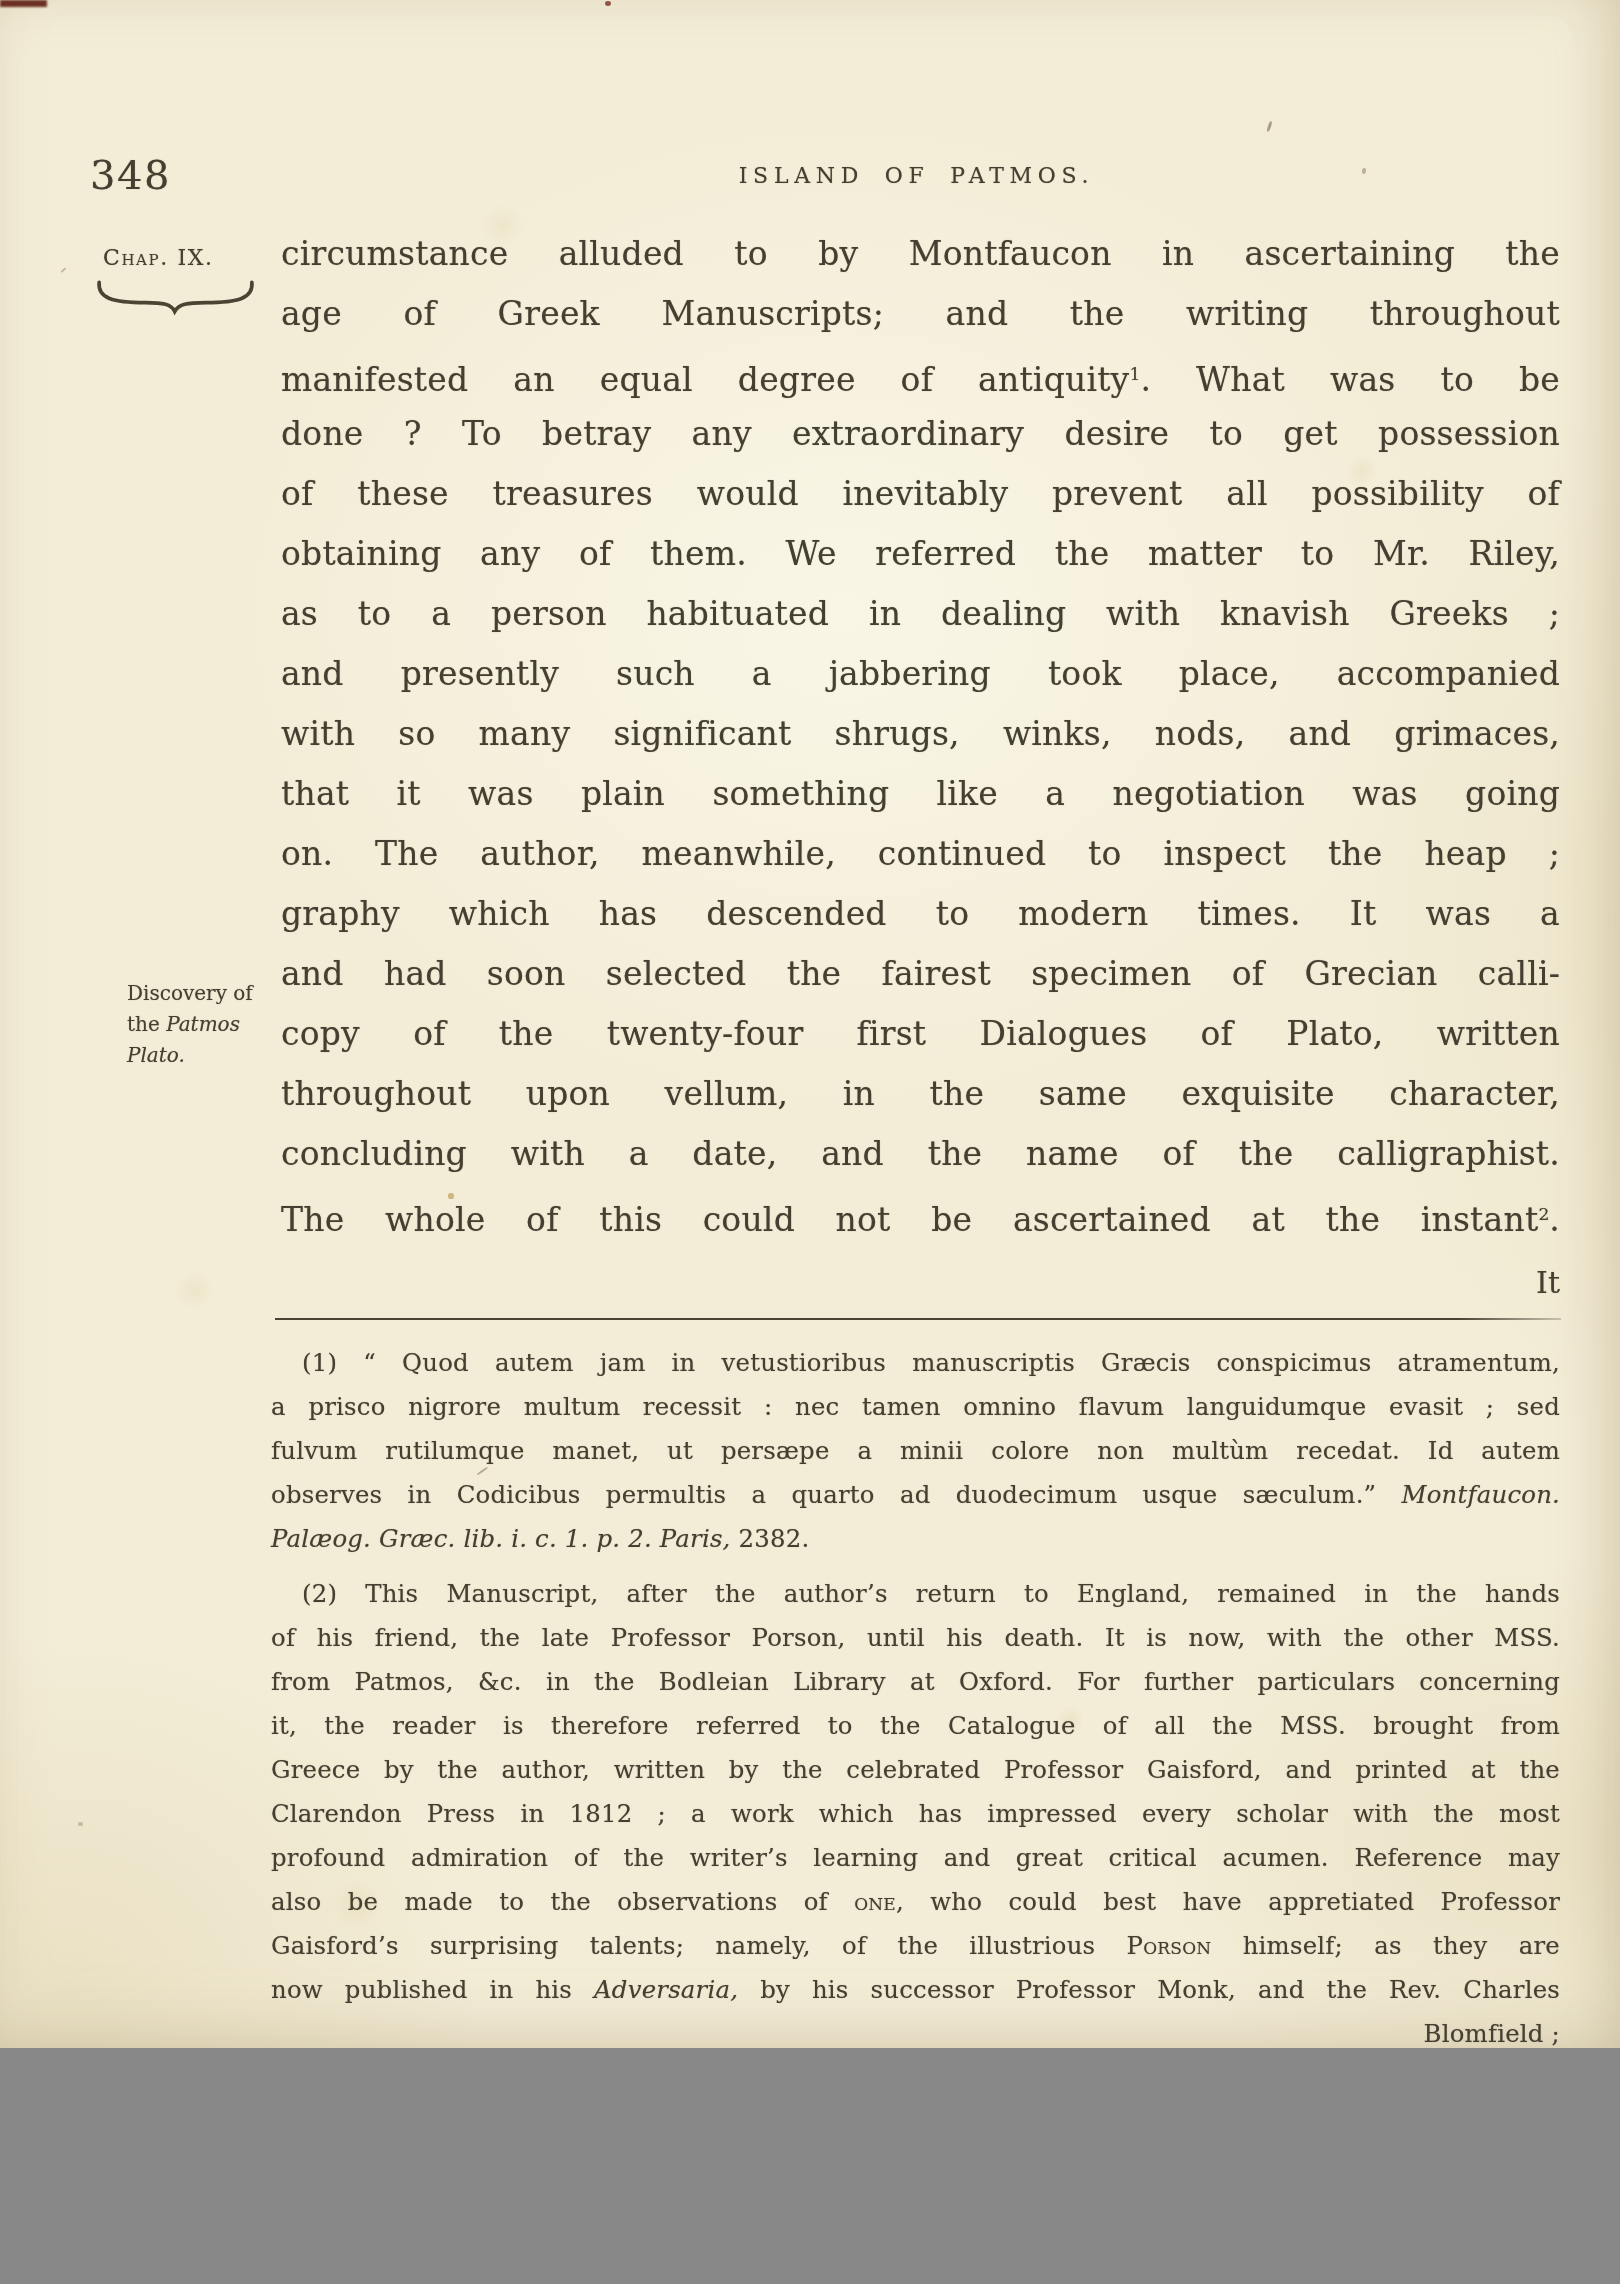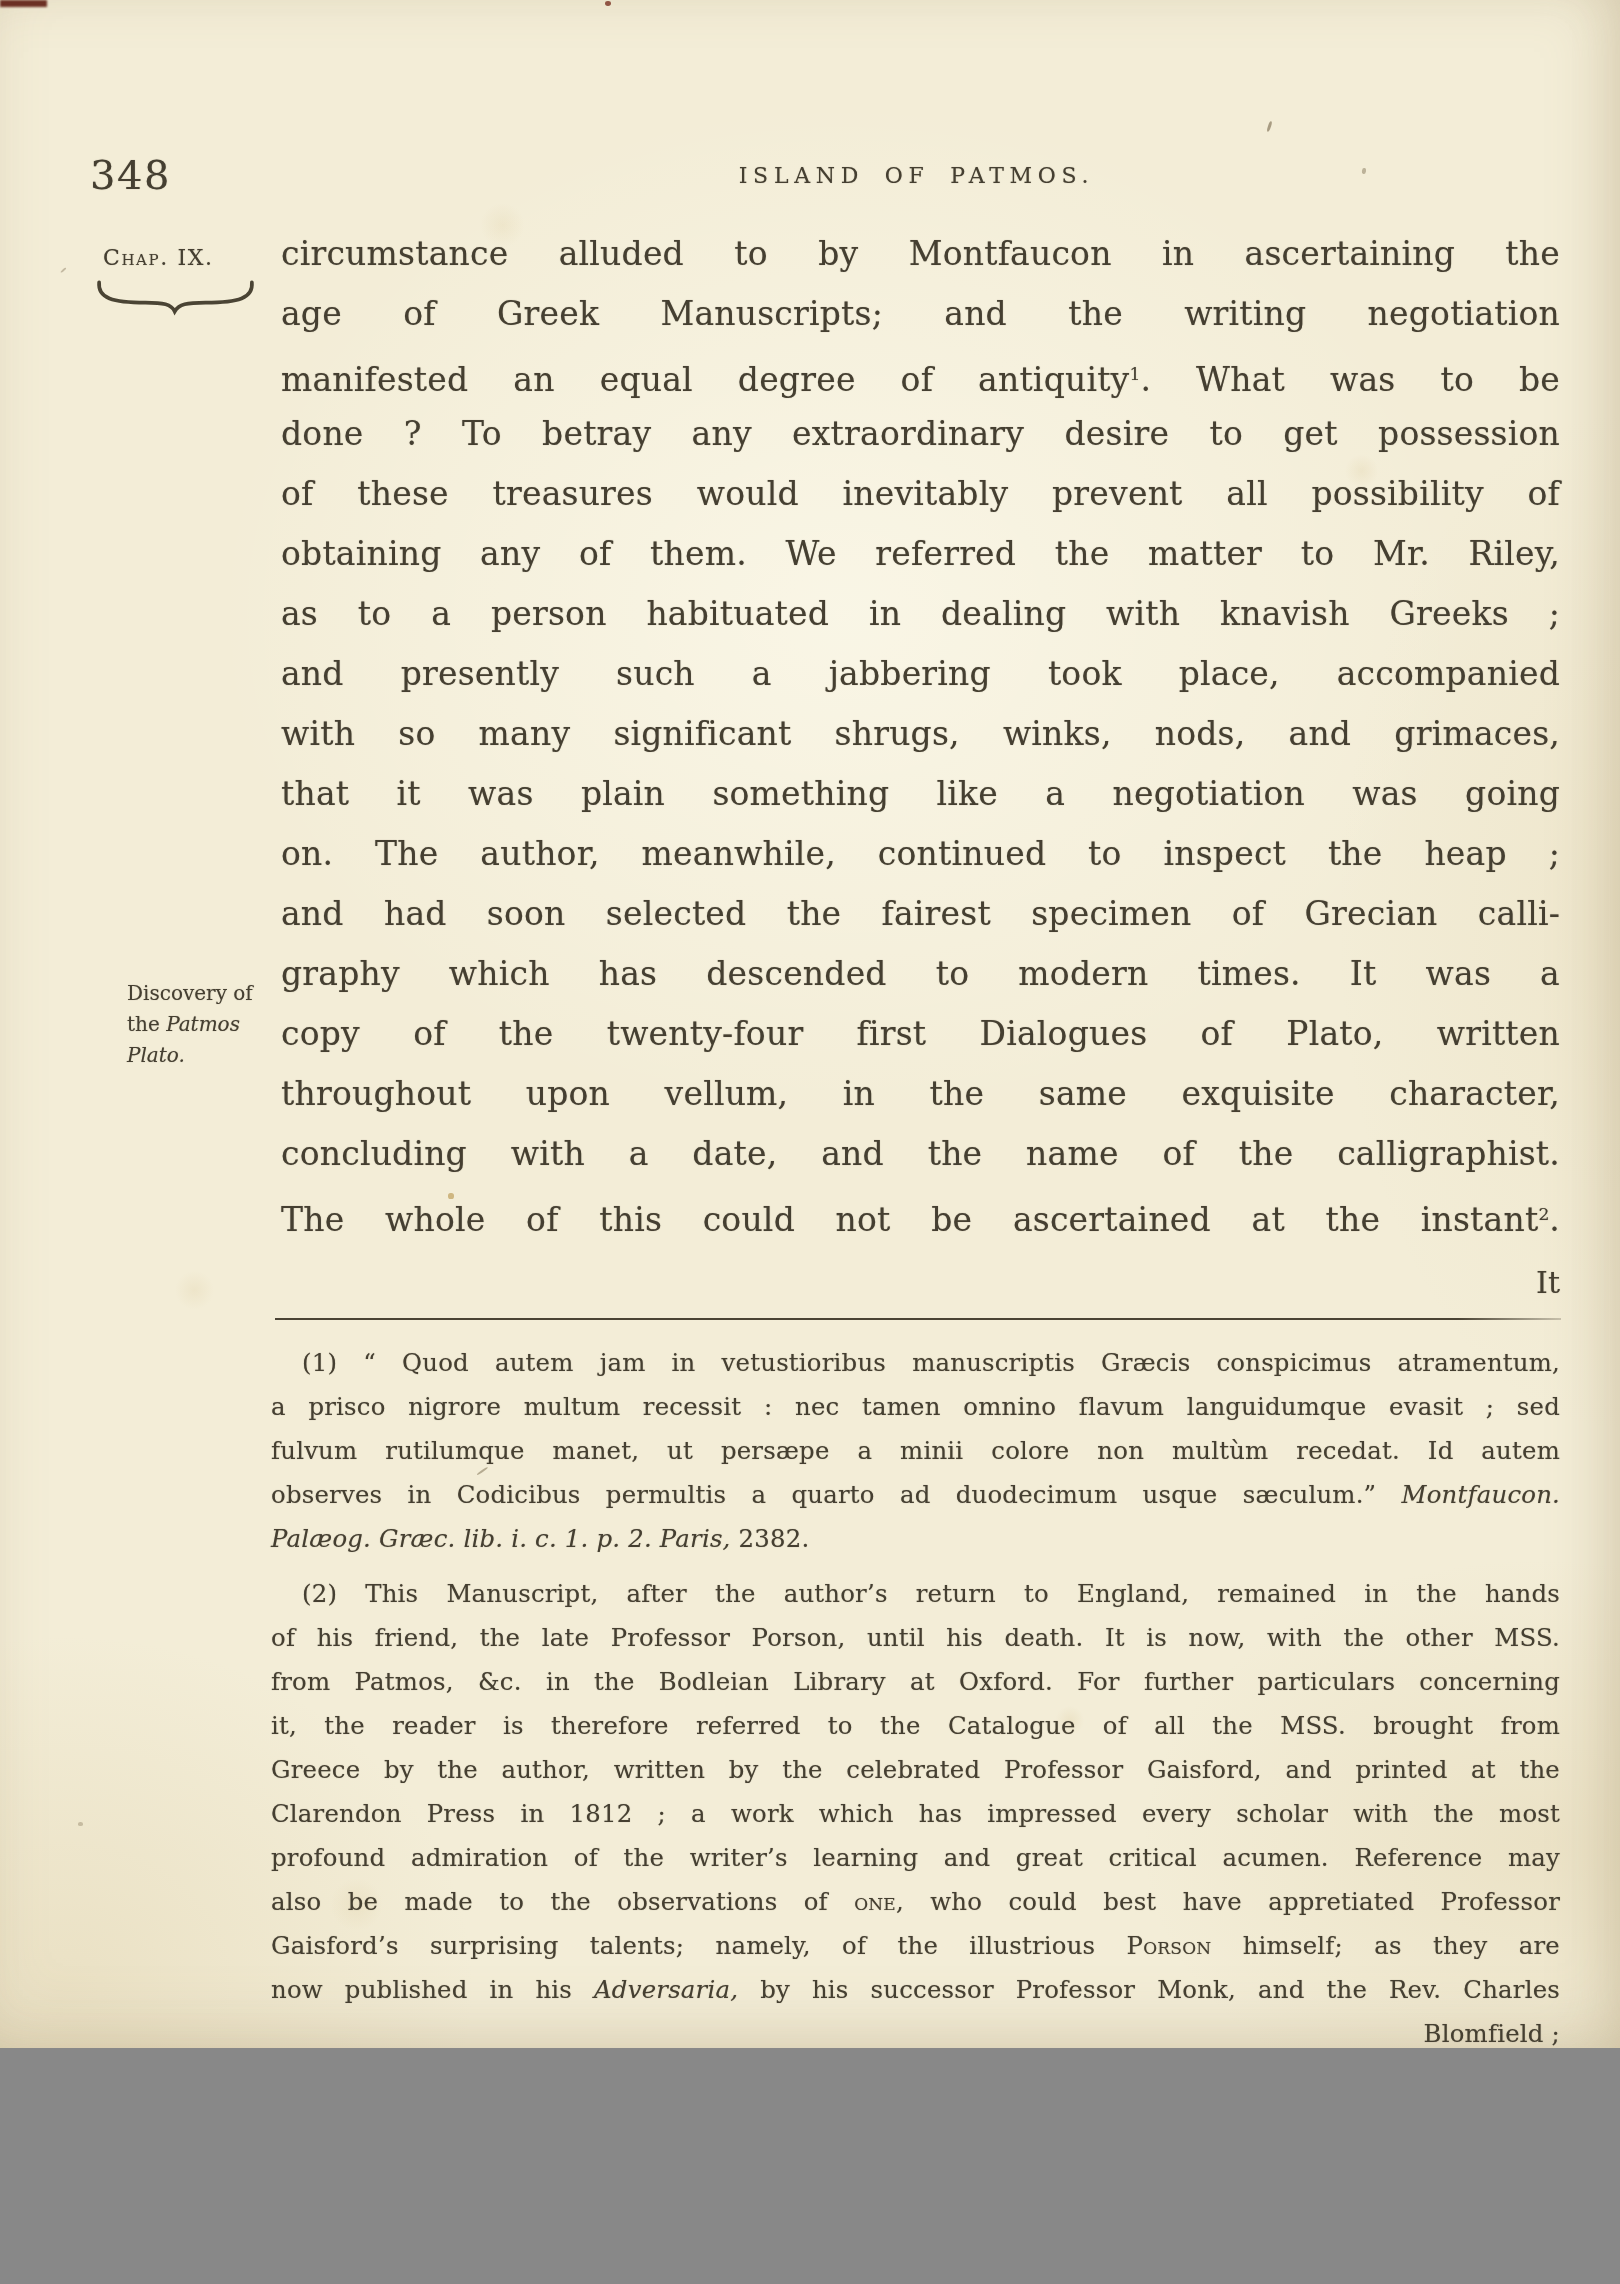--- a/index.html
+++ b/index.html
@@ -88,32 +88,32 @@
     </svg>
   </div>
   <div class="abs ink" id="margin-note">
       <div class="tline"><span>Discovery of</span></div>
       <div class="tline"><span>the </span><span class="i">Patmos</span></div>
       <div class="tline"><span class="i">Plato.</span></div>
     </div>
 
   <div class="abs ink" id="body-text">
       <div class="tline"><span>circumstance alluded to by Montfaucon in ascertaining the</span></div>
-      <div class="tline"><span>age of Greek Manuscripts; and the writing negotiation</span></div>
+      <div class="tline"><span>age of Greek Manuscripts; and the writing throughout</span></div>
       <div class="tline"><span>manifested an equal degree of antiquity</span><sup>1</sup><span>. What was to be</span></div>
       <div class="tline"><span>done ? To betray any extraordinary desire to get possession</span></div>
       <div class="tline"><span>of these treasures would inevitably prevent all possibility of</span></div>
       <div class="tline"><span>obtaining any of them. We referred the matter to Mr. Riley,</span></div>
       <div class="tline"><span>as to a person habituated in dealing with knavish Greeks ;</span></div>
       <div class="tline"><span>and presently such a jabbering took place, accompanied</span></div>
       <div class="tline"><span>with so many significant shrugs, winks, nods, and grimaces,</span></div>
       <div class="tline"><span>that it was plain something like a negotiation was going</span></div>
       <div class="tline"><span>on. The author, meanwhile, continued to inspect the heap ;</span></div>
+      <div class="tline"><span>graphy which has descended to modern times. It was a</span></div>
       <div class="tline"><span>and had soon selected the fairest specimen of Grecian calli-</span></div>
-      <div class="tline"><span>graphy which has descended to modern times. It was a</span></div>
       <div class="tline"><span>copy of the twenty-four first Dialogues of Plato, written</span></div>
       <div class="tline"><span>throughout upon vellum, in the same exquisite character,</span></div>
       <div class="tline"><span>concluding with a date, and the name of the calligraphist.</span></div>
       <div class="tline"><span>The whole of this could not be ascertained at the instant</span><sup>2</sup><span>.</span></div>
     </div>
   <div class="abs ink" id="catchword-line">It</div>
 
   <div class="abs" id="footnote-rule"></div>
   <div class="abs ink" id="footnotes">
     <div class="footnote">

